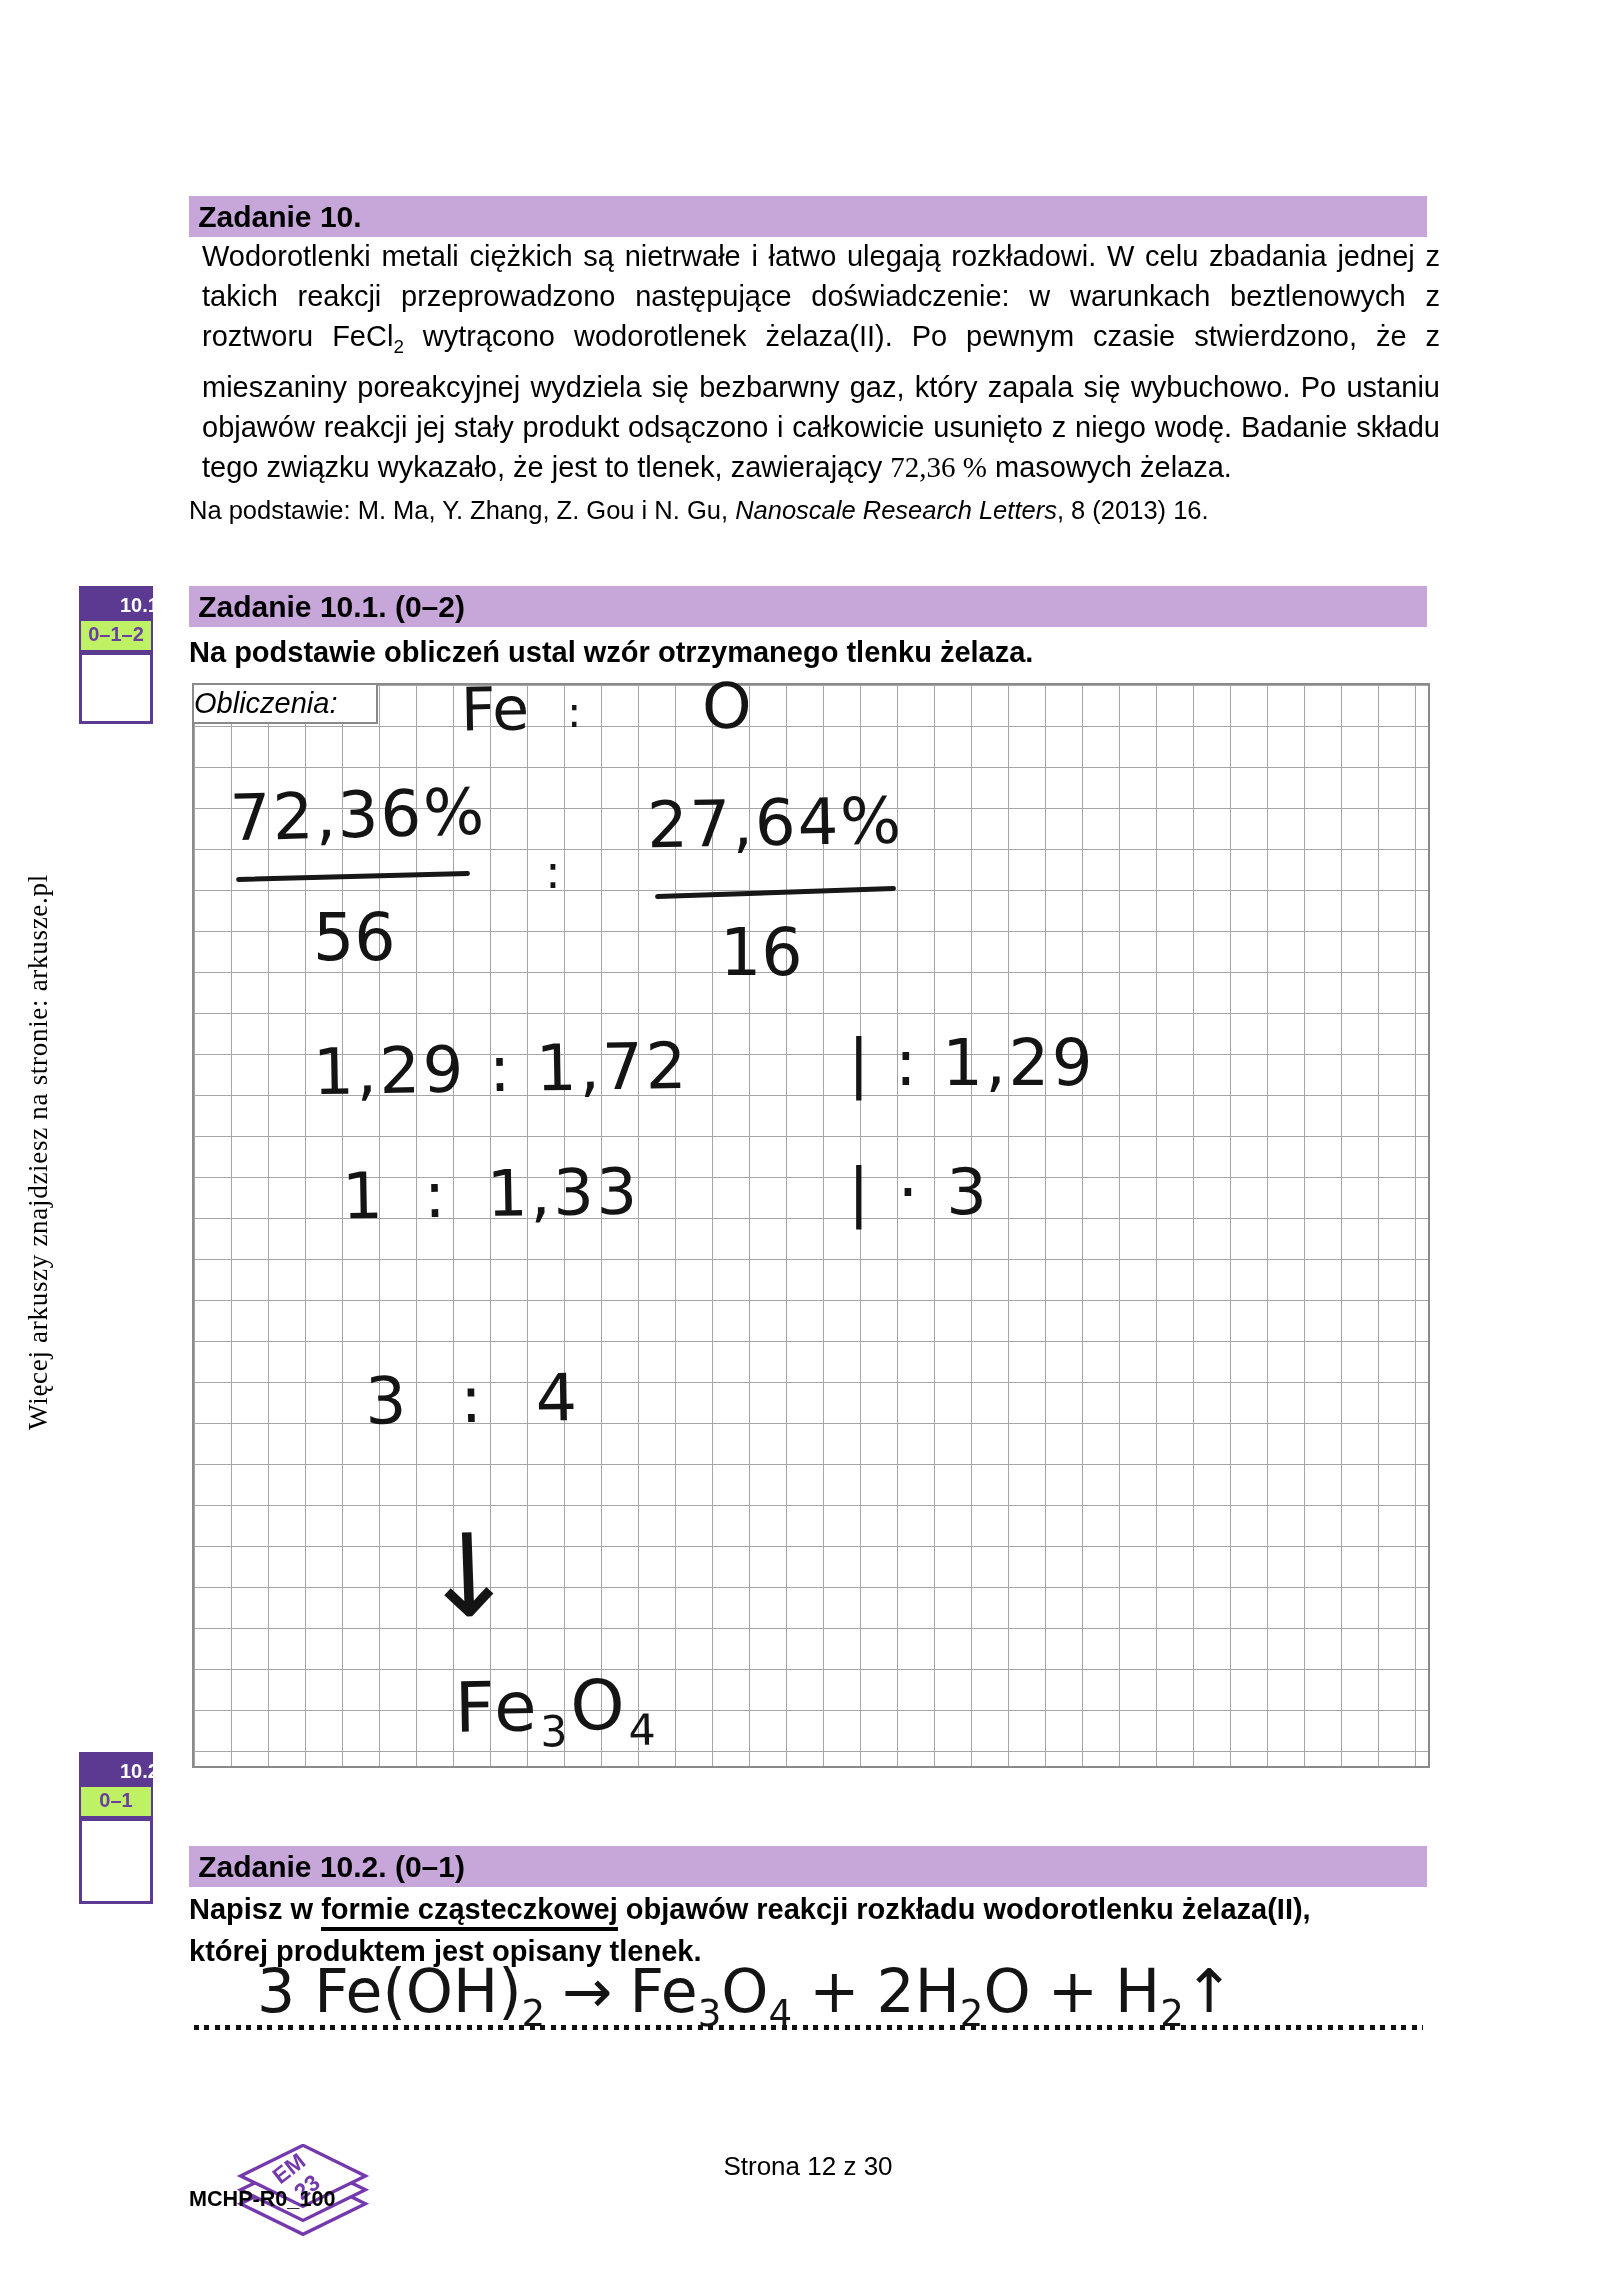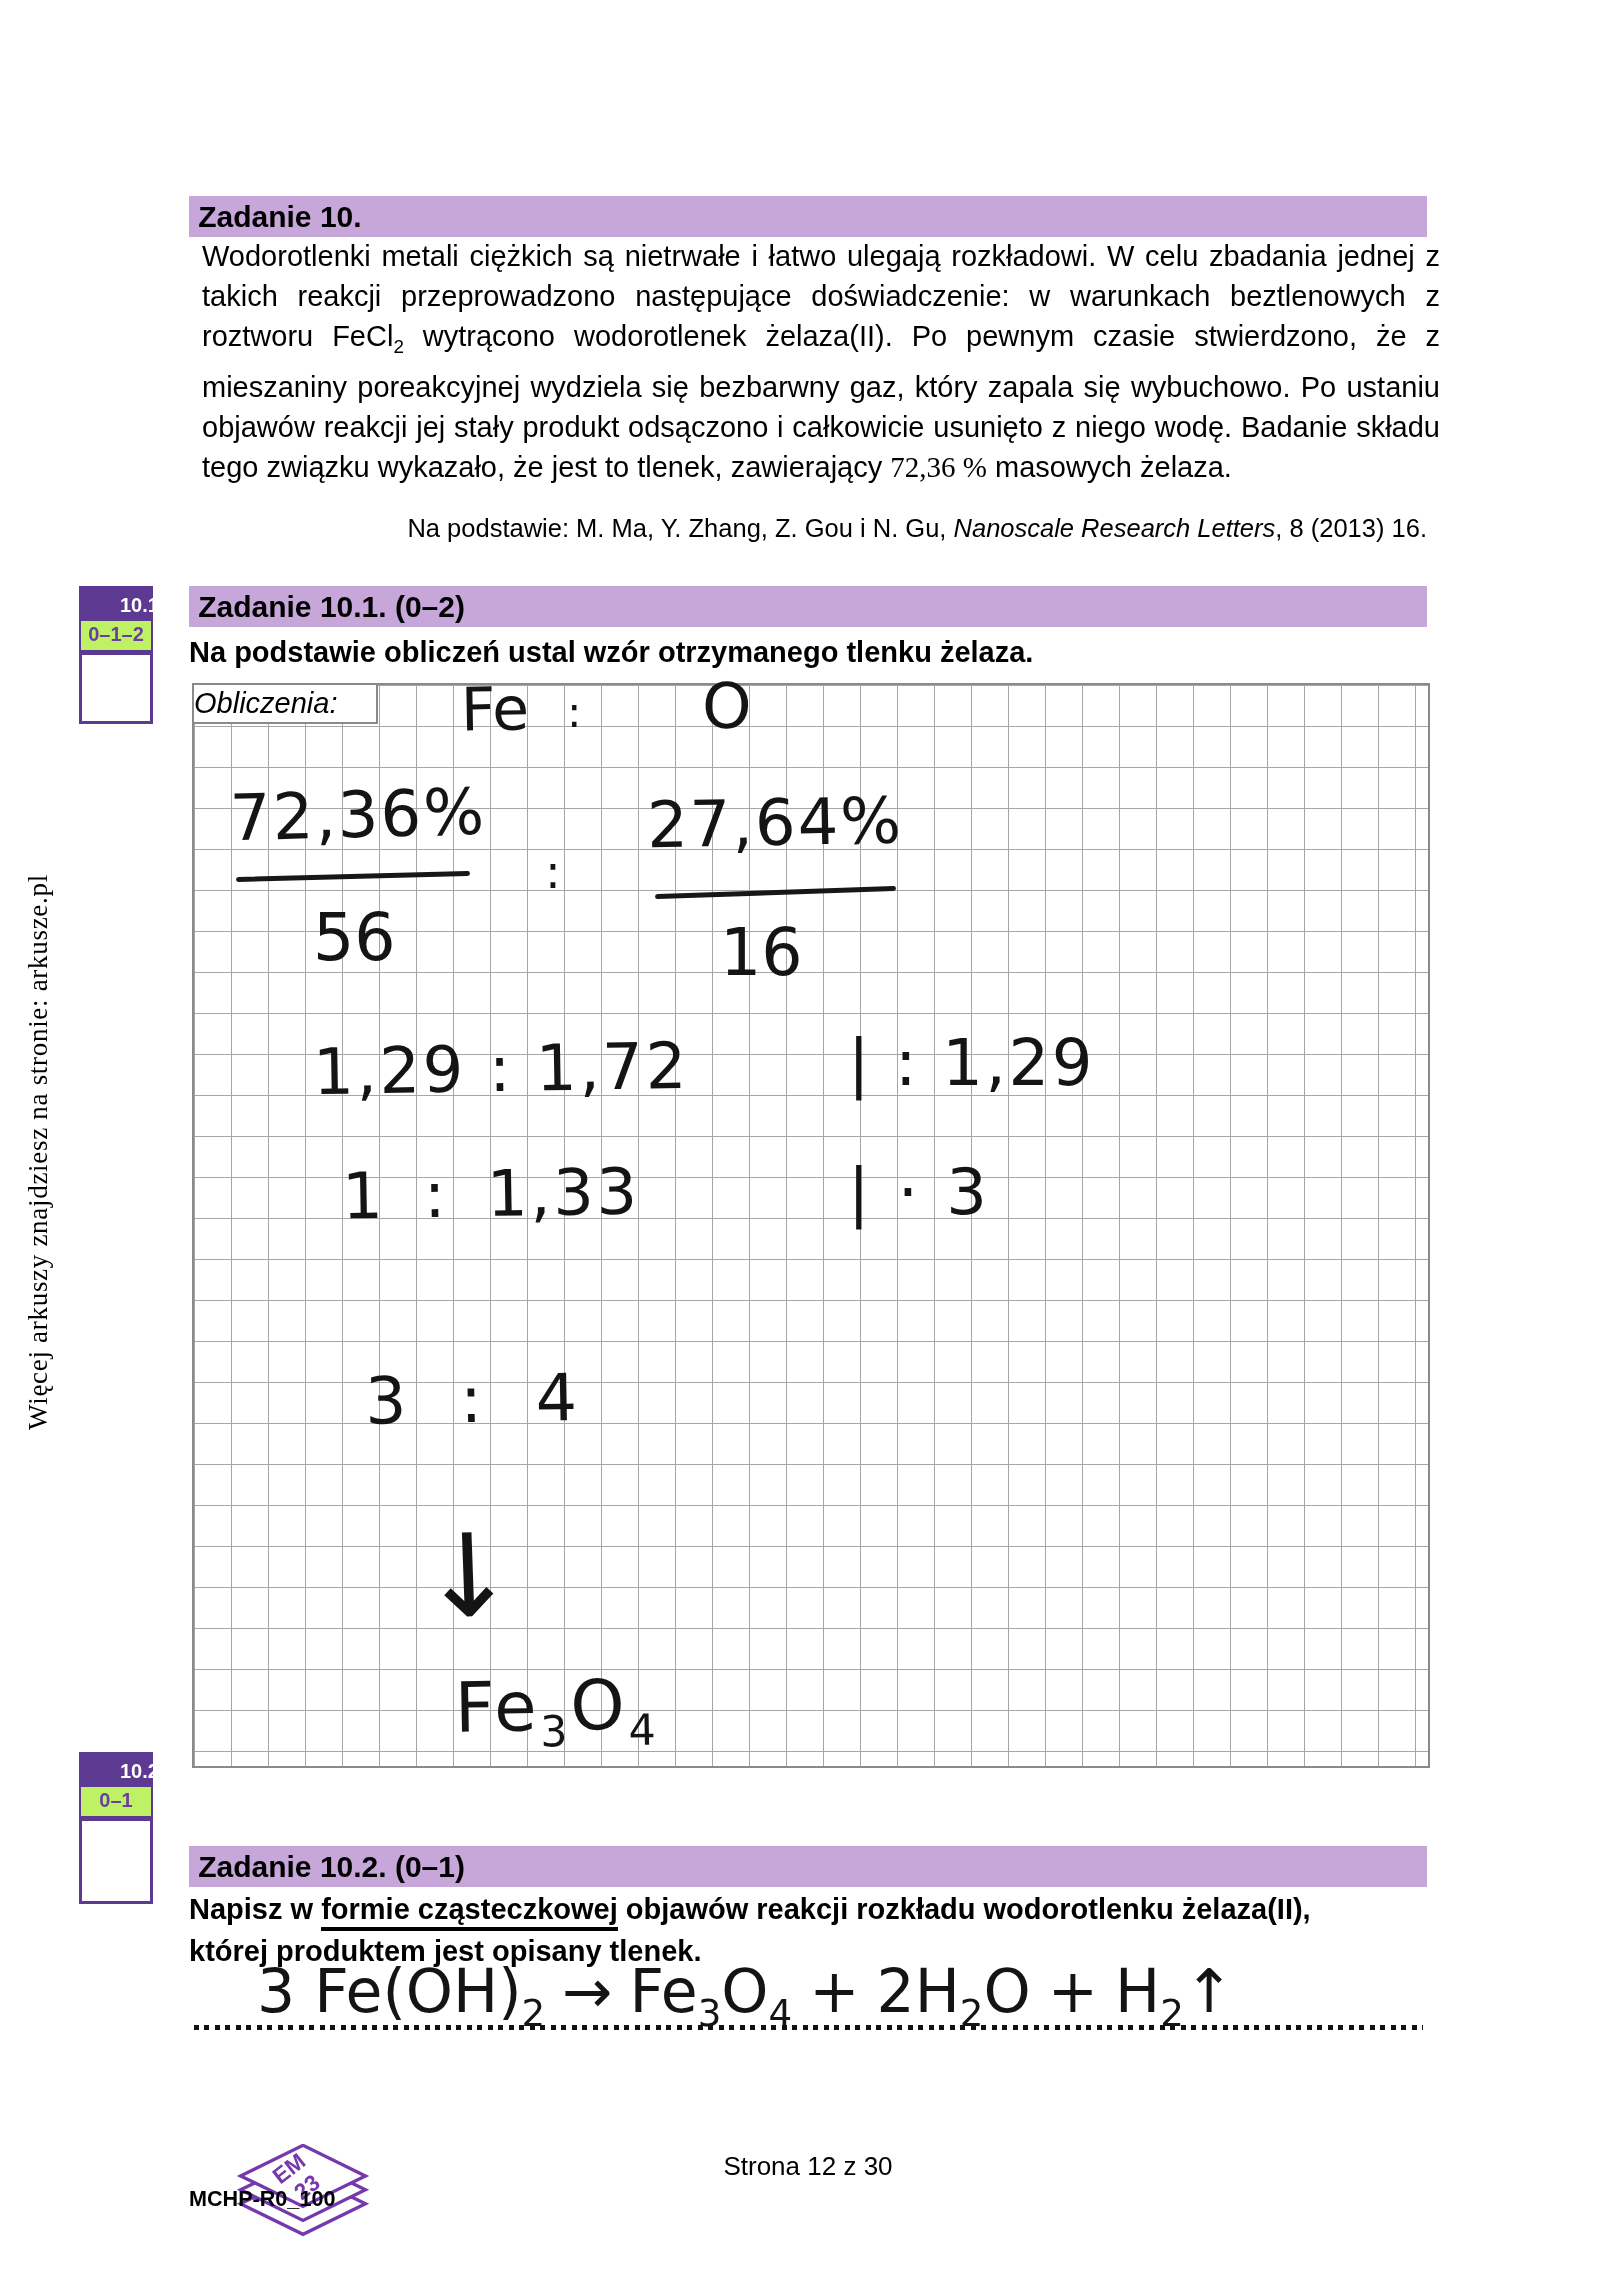--- a/index.html
+++ b/index.html
@@ -26,22 +26,22 @@
   }
 
   .para {
     position:absolute; left:189px; top:236px; width:1238px;
     font-size:29px; line-height:40px; text-align:justify;margin-left:13px;
   }
   .para sub, .fecl sub { font-size:0.65em; }
   .serif { font-family:"Liberation Serif", serif; }
 
   .cite {
-    position:absolute; left:189px; top:514px; width:1238px;
-    font-size:25.5px; text-align:right;
+    position:absolute; left:189px; top:496px; width:1238px;
+    font-size:25.5px; 
   }
   .cite .it { font-style:italic; }
 
   
   .marker { position:absolute; left:79px; width:74px; }
   .marker .mk-id {
     background:#5c3a92; color:#fff; font-weight:bold; font-size:20px;
     height:35px; line-height:35px; text-align:center;
     border:2.6px solid #5c3a92;
     padding-left:39px;

